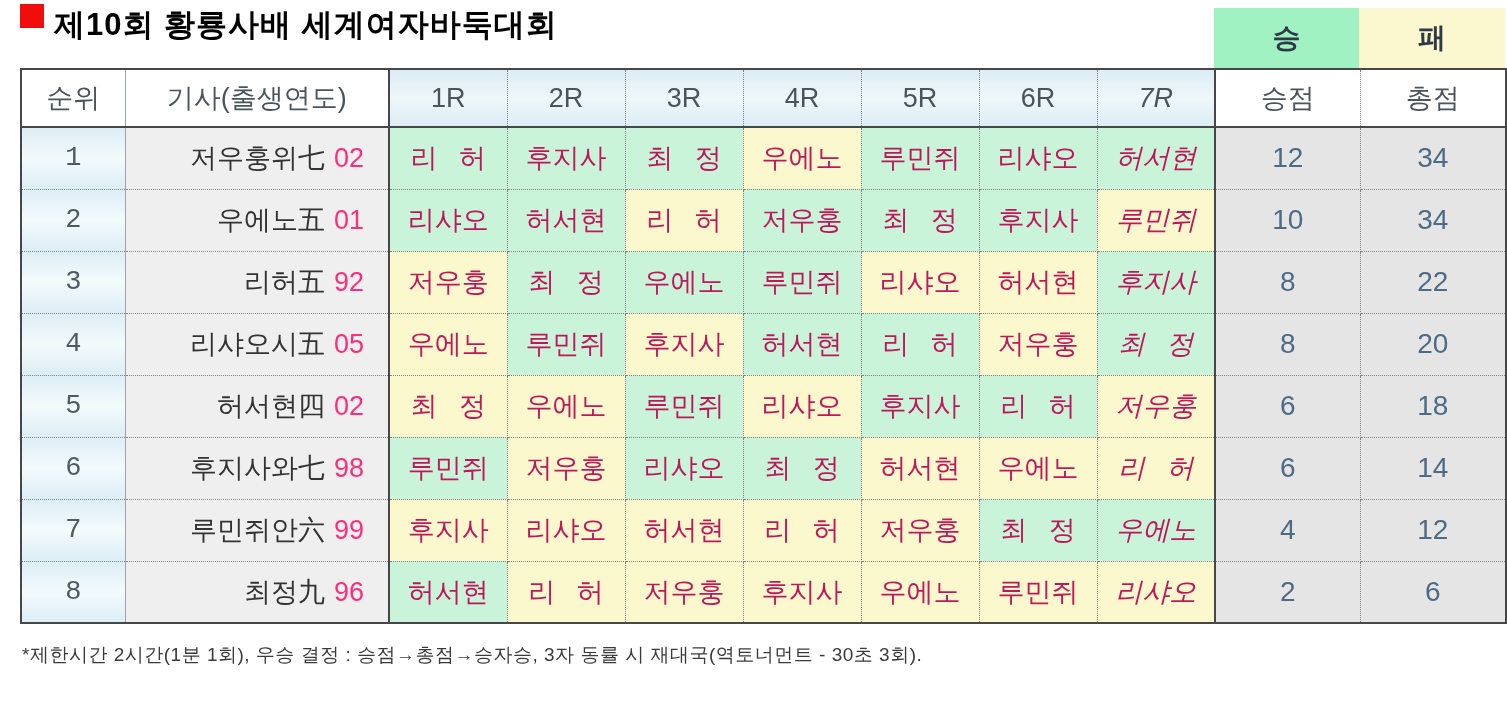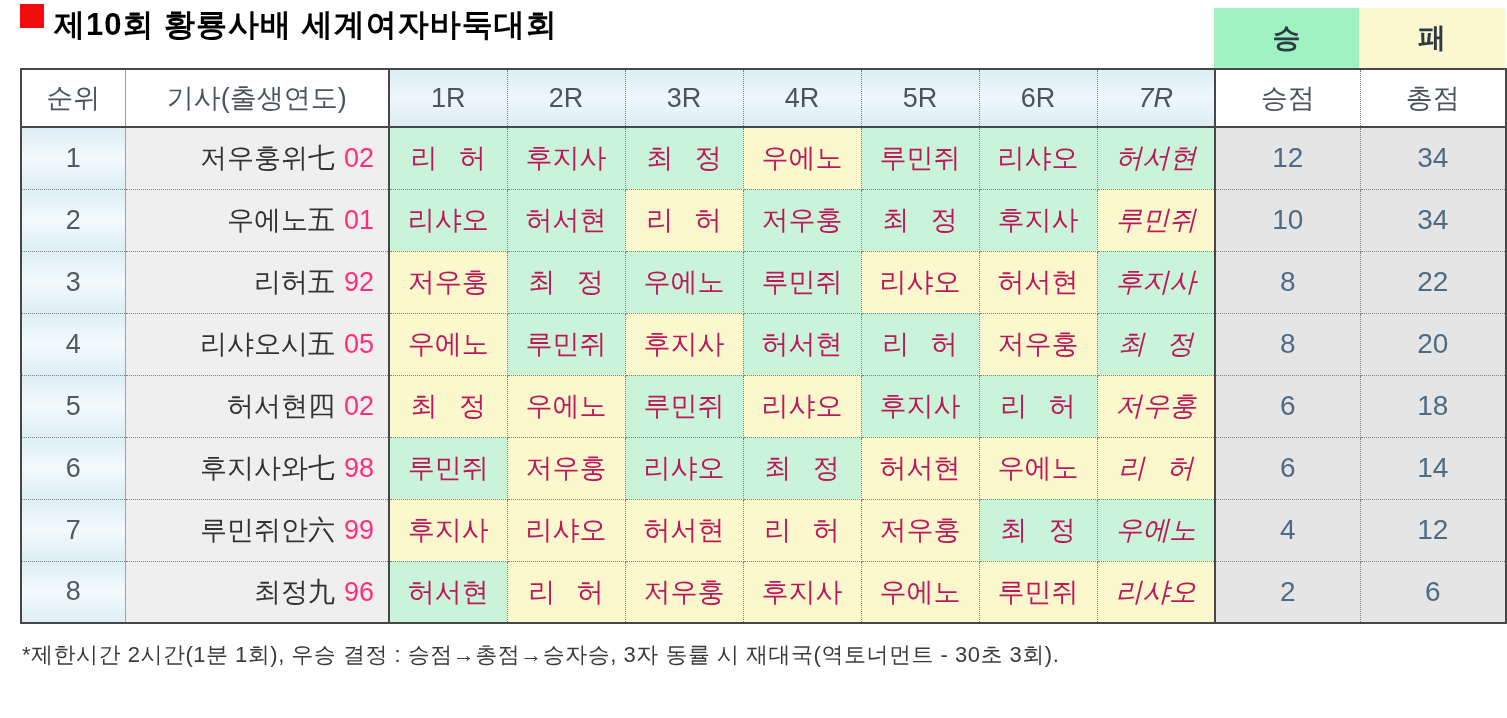--- a/index.html
+++ b/index.html
@@ -38,41 +38,41 @@
     border-collapse:collapse; table-layout:fixed;
     border:2px solid #474747;
   }
   .results th, .results td {
     border:1px dotted #828282;
     text-align:center; vertical-align:middle;
     font-size:27px; color:#2e3b46;
     height:62px; padding:0;
   }
   .results tr.header th { height:58px; border-bottom:2px solid #474747; font-weight:normal; color:#4a545b; }
-  .c-rank   { border-right:1px solid #97a4ab !important; }
+  .c-rank   { border-right:1px solid #97a4ab !important;font-family:Liberation Mono, monospace; }
   .c-player { border-right:2px solid #474747 !important; }
   .r-last   { border-right:2px solid #474747 !important;font-style:italic; }
   th.c-rank, th.c-player, th.c-points, th.c-total { background:#ffffff; }
   th.c-round {
     background:linear-gradient(180deg,#dcedf4 0%,#eef7fa 50%,#dcedf4 100%);
   }
   td.c-rank {
     background:linear-gradient(180deg,#ddeef6 0%,#f3fafc 50%,#ddeef6 100%);
     color:#4f5b63;
   }
-  td.c-player { background:#efefef; text-align:right; padding-right:14px; }
+  td.c-player { background:#efefef; text-align:right; padding-right:24px; }
   .pname { color:#333333; }
   .year  { color:var(--year-color,#ff2d7d); margin-left:9px; }
   td.c-round { word-spacing:14px; color:#be185d; }
   td.c-round.win  { background:var(--win-bg,#c9f4d9); }
   td.c-round.loss { background:var(--loss-bg,#fcf8cd); }
   td.c-points, td.c-total { background:#e5e5e5; color:var(--score-color,#4e6b86); font-size:28px; }
 
   .footnotes { padding:12px 0 0 22px; }
-  .footnote { font-size:22px; color:#3a3a3a; line-height:37px; letter-spacing:0.5px; }
+  .footnote { font-size:19px; color:#3a3a3a; line-height:37px; letter-spacing:0.5px; }
 </style>
 </head>
 <body>
 
 <div class="top">
   <span class="bullet"></span>
   <span class="title">제10회 황룡사배 세계여자바둑대회</span>
   <div class="legend">
     <div class="legend-cell legend-win">승</div>
     <div class="legend-cell legend-loss">패</div>

